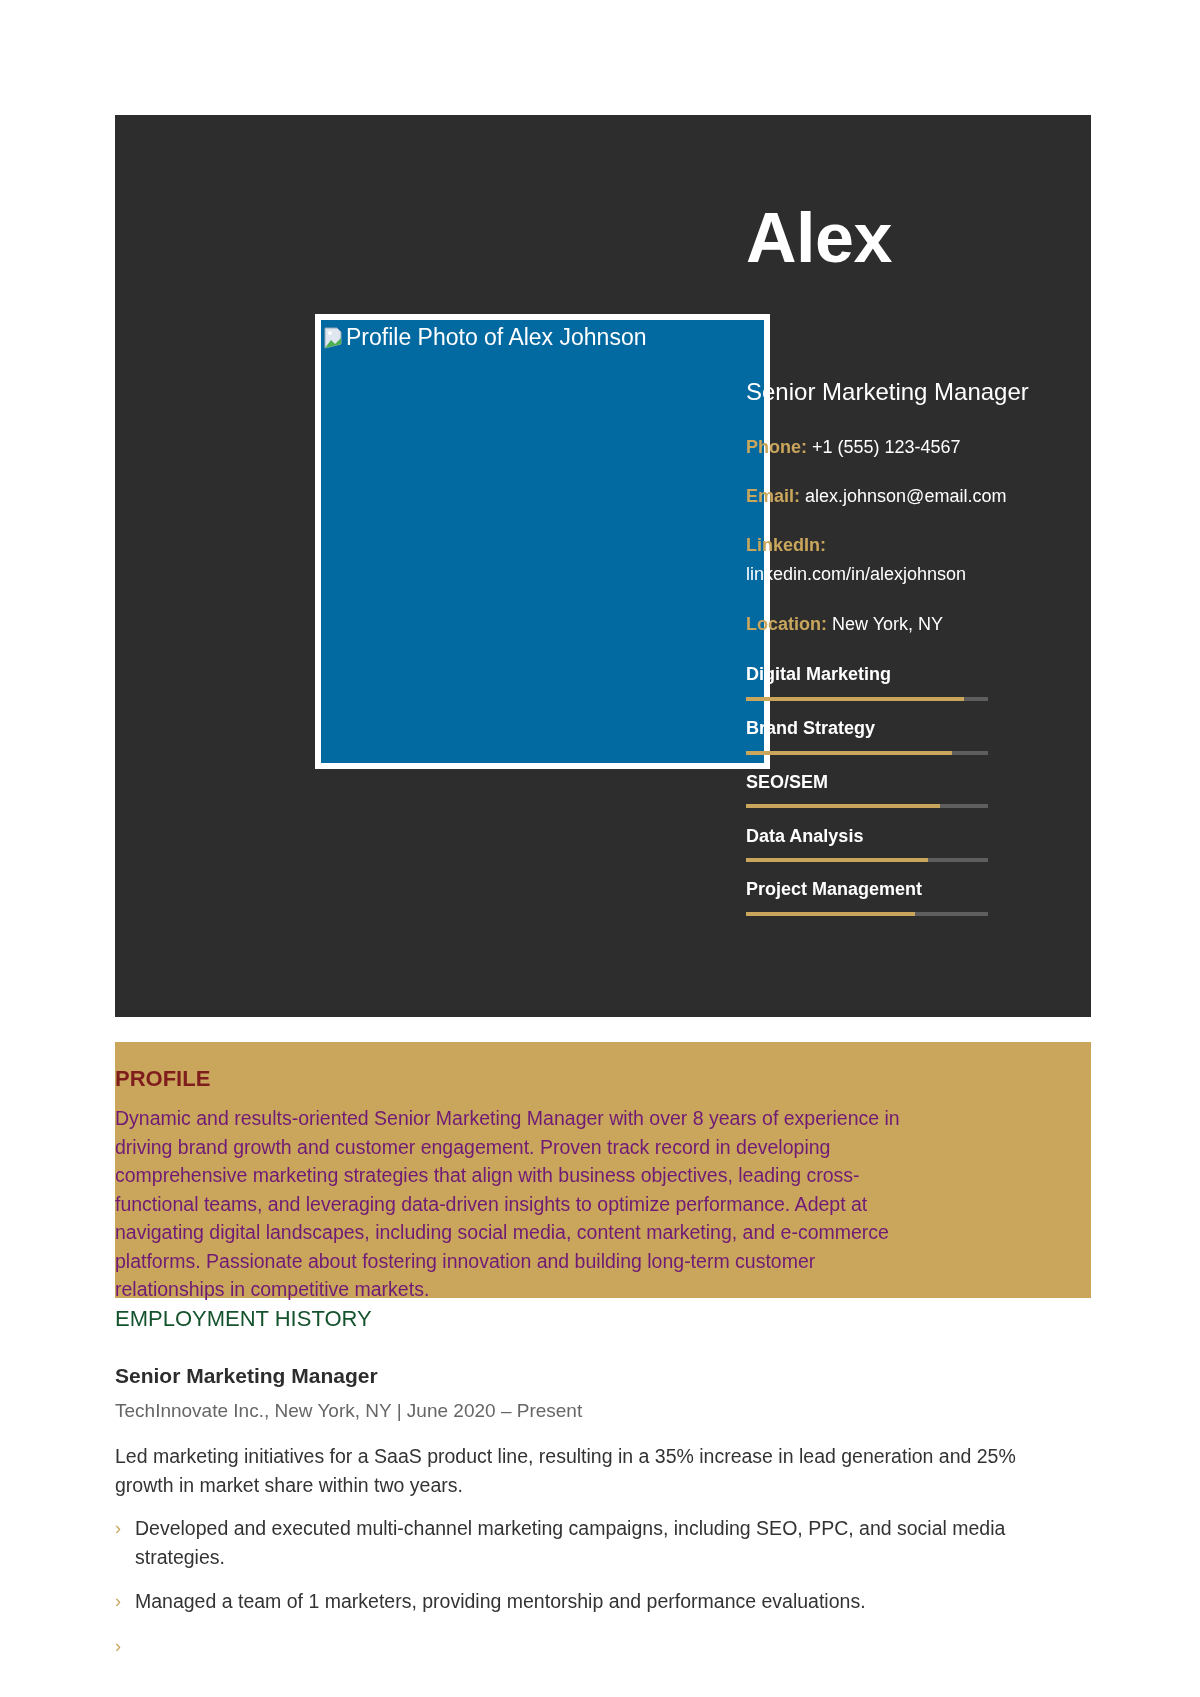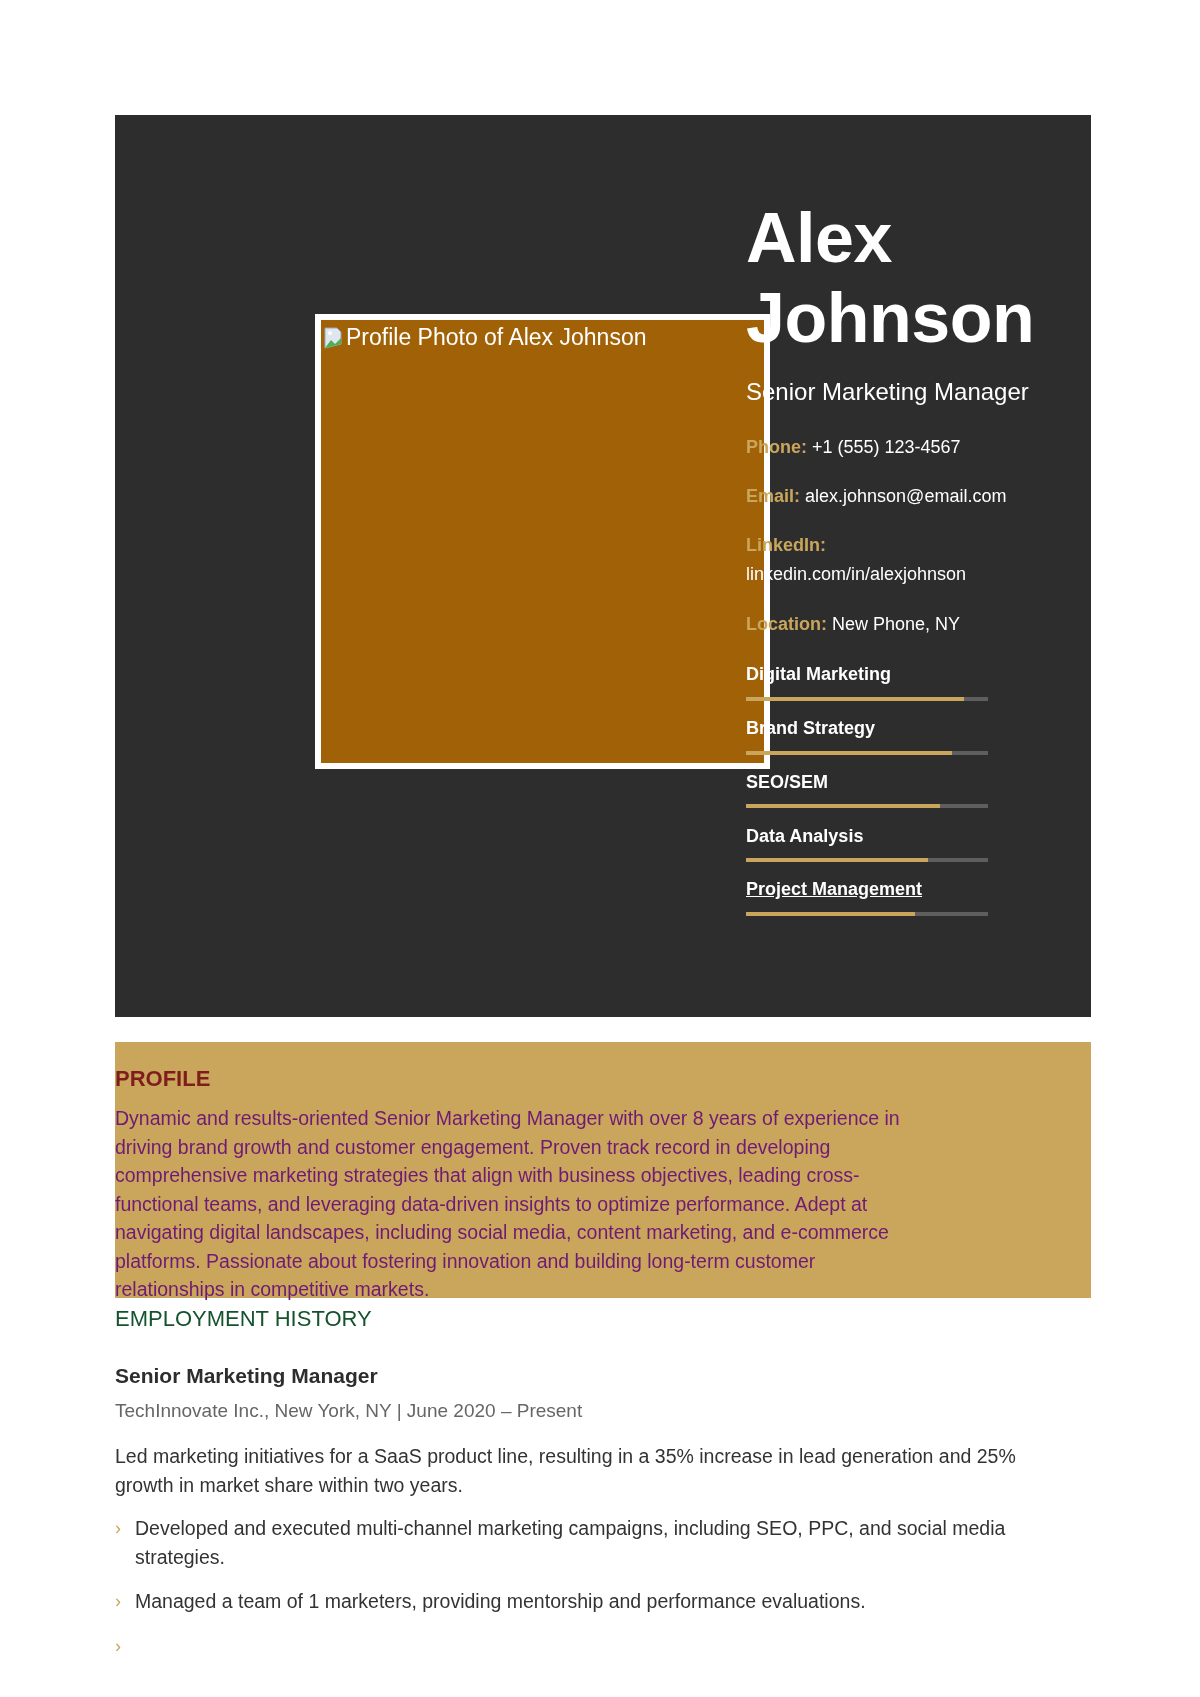--- a/index.html
+++ b/index.html
@@ -1,18 +1,18 @@
 <!DOCTYPE html>
 <html><head>
 <meta charset="utf-8">
 <style>
   html, body { margin:0; padding:0; background:#ffffff; }
   body { width:1200px; height:1697px; position:relative; overflow:hidden; font-family:"Liberation Sans", sans-serif; color:#333333; }
   .hero { position:absolute; left:115px; top:115px; width:976px; height:902px; background:#2d2d2d; }
-  .photo { position:absolute; left:200px; top:199px; width:455px; height:455px; border:6px solid #ffffff; box-sizing:border-box; background:#a16207; }
+  .photo { position:absolute; left:200px; top:199px; width:455px; height:455px; border:6px solid #ffffff; box-sizing:border-box; background:#0369a1; }
   .photo-alt { position:absolute; left:2px; top:4px; color:#ffffff; font-size:23px; display:flex; align-items:center; white-space:nowrap; }
   .broken-img { width:22px; height:24px; margin-right:1px; position:relative; display:inline-block; }
   .right { position:absolute; left:746px; top:0; width:330px; }
   .name { position:absolute; left:0; top:198px; color:#ffffff; font-weight:bold; font-size:70px; line-height:80px; letter-spacing:-0.5px; }
   .jobtitle { position:absolute; left:0; top:378px; color:#ffffff; font-size:24px; white-space:nowrap; }
   .contact { position:absolute; left:0; color:#ffffff; font-size:18px; white-space:nowrap; }
   .contact .lbl { color:#c9a65c; font-weight:bold; }
   .skill-label { position:absolute; left:0; color:#ffffff; font-weight:bold; font-size:18px; white-space:nowrap; }
   .skill-track { position:absolute; left:0; width:242px; height:4px; background:#5e5e5e; }
   .skill-fill { height:4px; background:#c9a65c; }
@@ -41,41 +41,40 @@
         </svg>
       </span>
       <span>Profile Photo of Alex Johnson</span>
     </div>
   </div>
 </div>
 
 <div class="right">
   <div class="name">
     <div>Alex</div>
-    <div>Johnson</div>
   </div>
   <div class="jobtitle">Senior Marketing Manager</div>
 
   <div class="contact" style="top:437px;">
     <span class="lbl">Phone:</span>
     <span>+1 (555) 123-4567</span>
   </div>
   <div class="contact" style="top:486px;">
     <span class="lbl">Email:</span>
     <span>alex.johnson@email.com</span>
   </div>
   <div class="contact" style="top:535px;">
     <span class="lbl">LinkedIn:</span>
   </div>
   <div class="contact" style="top:564px;">
     <span>linkedin.com/in/alexjohnson</span>
   </div>
   <div class="contact" style="top:614px;">
     <span class="lbl">Location:</span>
-    <span>New Phone, NY</span>
+    <span>New York, NY</span>
   </div>
 
   <div>
     <div class="skill-label" style="top:664px;">Digital Marketing</div>
     <div class="skill-track" style="top:697px;">
         <div class="skill-fill" style="width:90%;"></div>
       </div>
 
     <div class="skill-label" style="top:718px;">Brand Strategy</div>
     <div class="skill-track" style="top:751px;">
@@ -85,21 +84,21 @@
     <div class="skill-label" style="top:772px;">SEO/SEM</div>
     <div class="skill-track" style="top:804px;">
         <div class="skill-fill" style="width:80%;"></div>
       </div>
 
     <div class="skill-label" style="top:826px;">Data Analysis</div>
     <div class="skill-track" style="top:858px;">
         <div class="skill-fill" style="width:75%;"></div>
       </div>
 
-    <div class="skill-label" style="top:879px;text-decoration:underline;">Project Management</div>
+    <div class="skill-label" style="top:879px;">Project Management</div>
     <div class="skill-track" style="top:912px;">
         <div class="skill-fill" style="width:70%;"></div>
       </div>
   </div>
 </div>
 
 <section class="profile">
   <h2>PROFILE</h2>
   <p>Dynamic and results-oriented Senior Marketing Manager with over 8 years of experience in driving brand growth and customer engagement. Proven track record in developing comprehensive marketing strategies that align with business objectives, leading cross-functional teams, and leveraging data-driven insights to optimize performance. Adept at navigating digital landscapes, including social media, content marketing, and e-commerce platforms. Passionate about fostering innovation and building long-term customer relationships in competitive markets.</p>
 </section>

